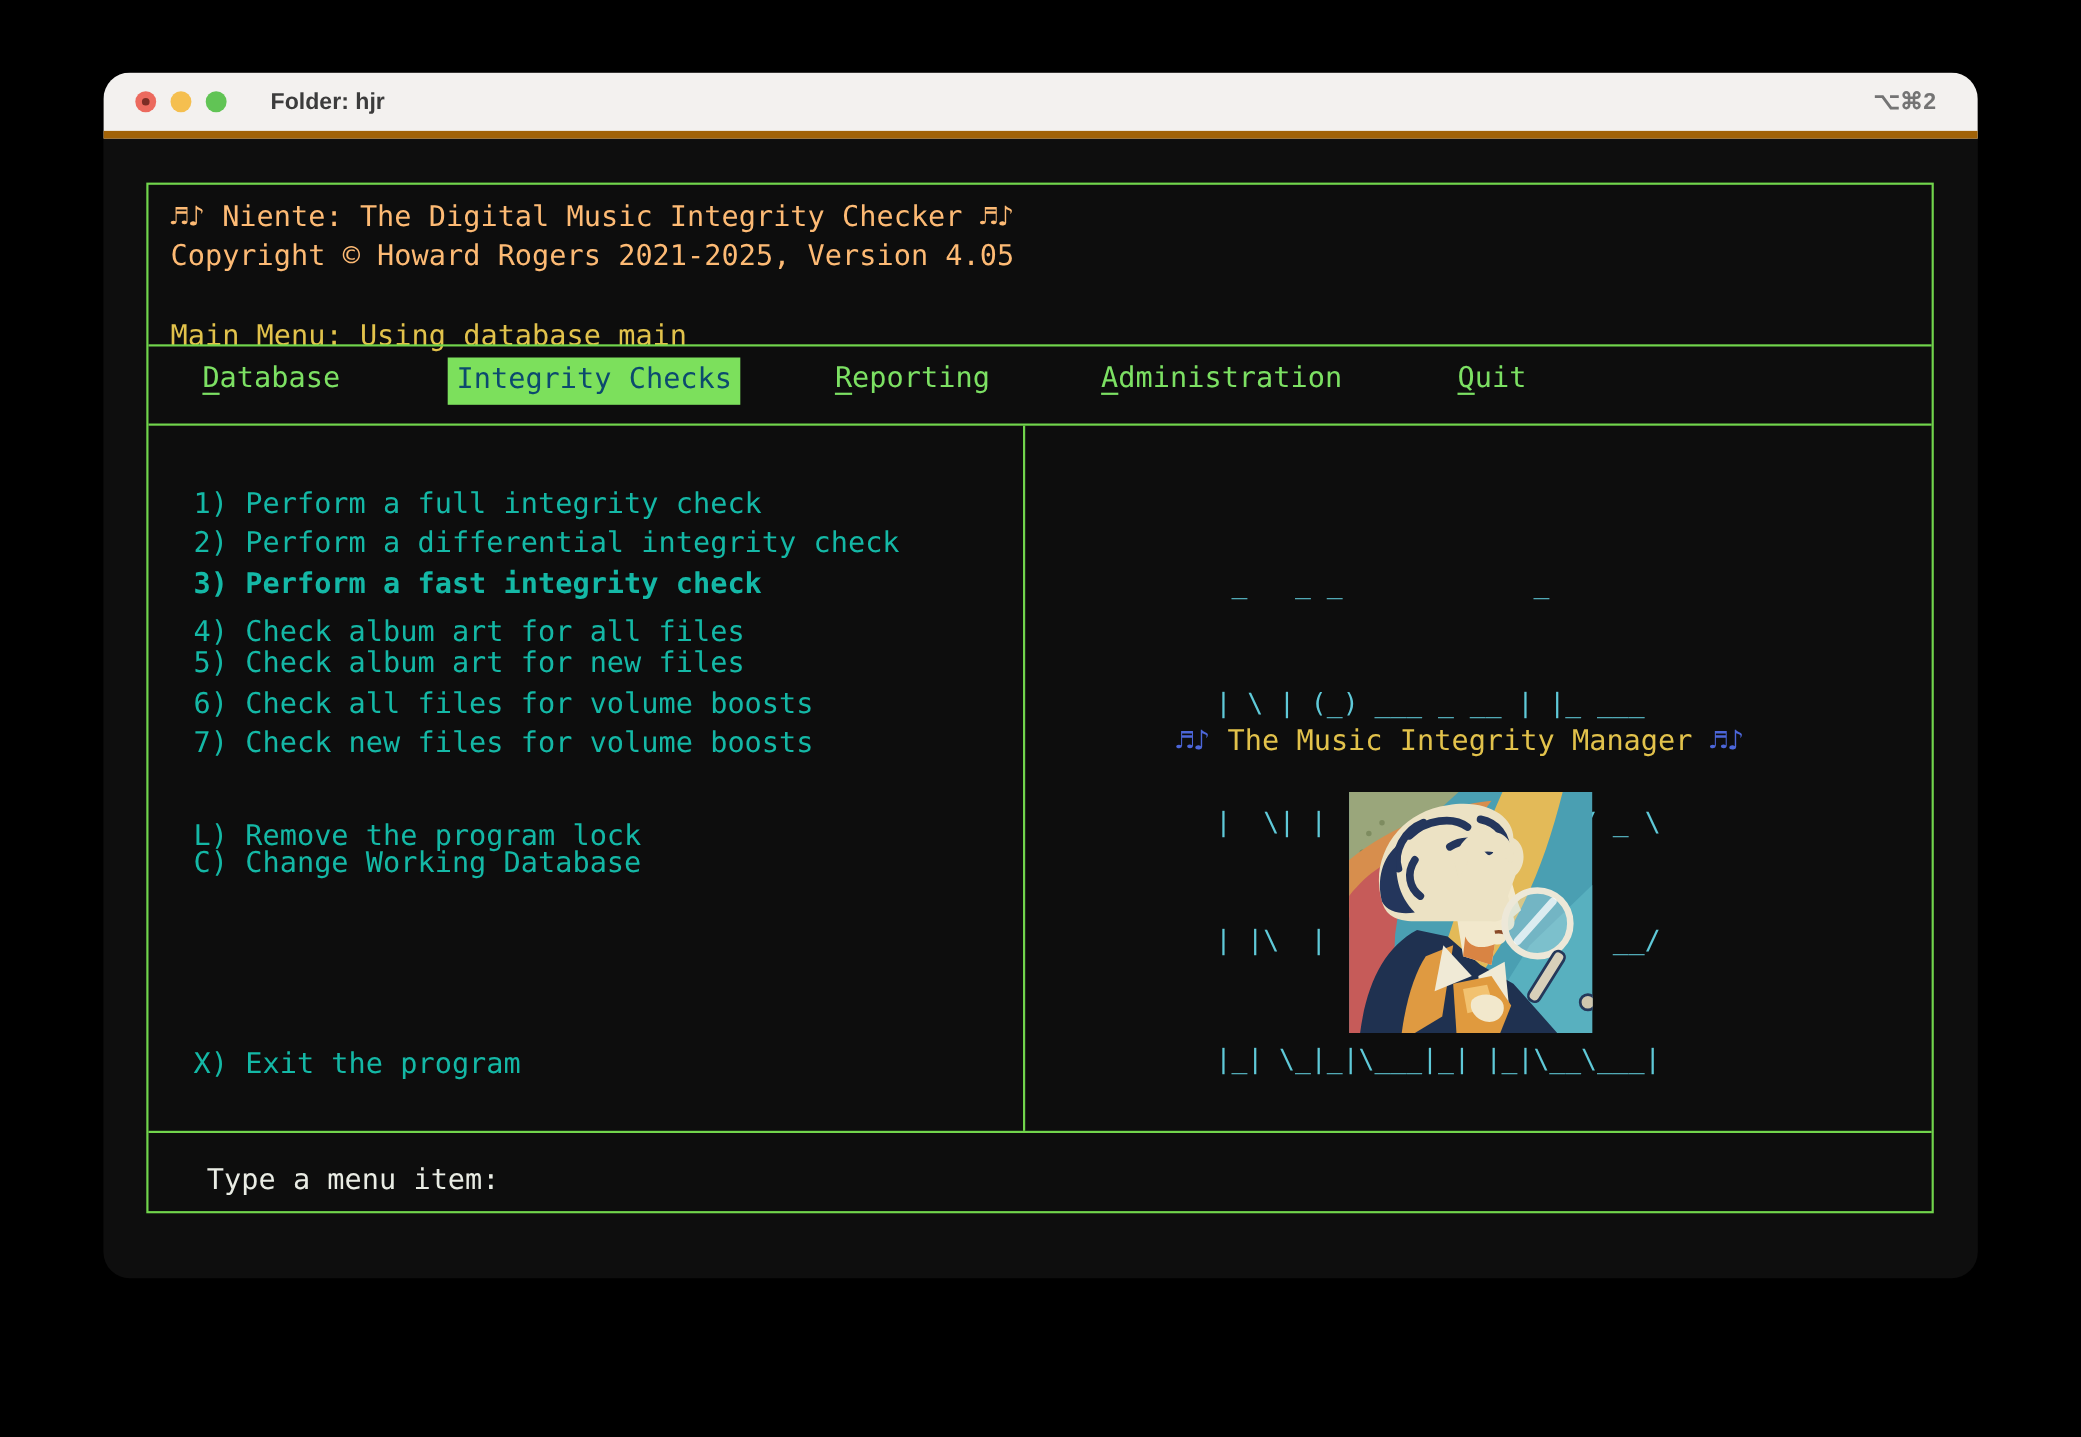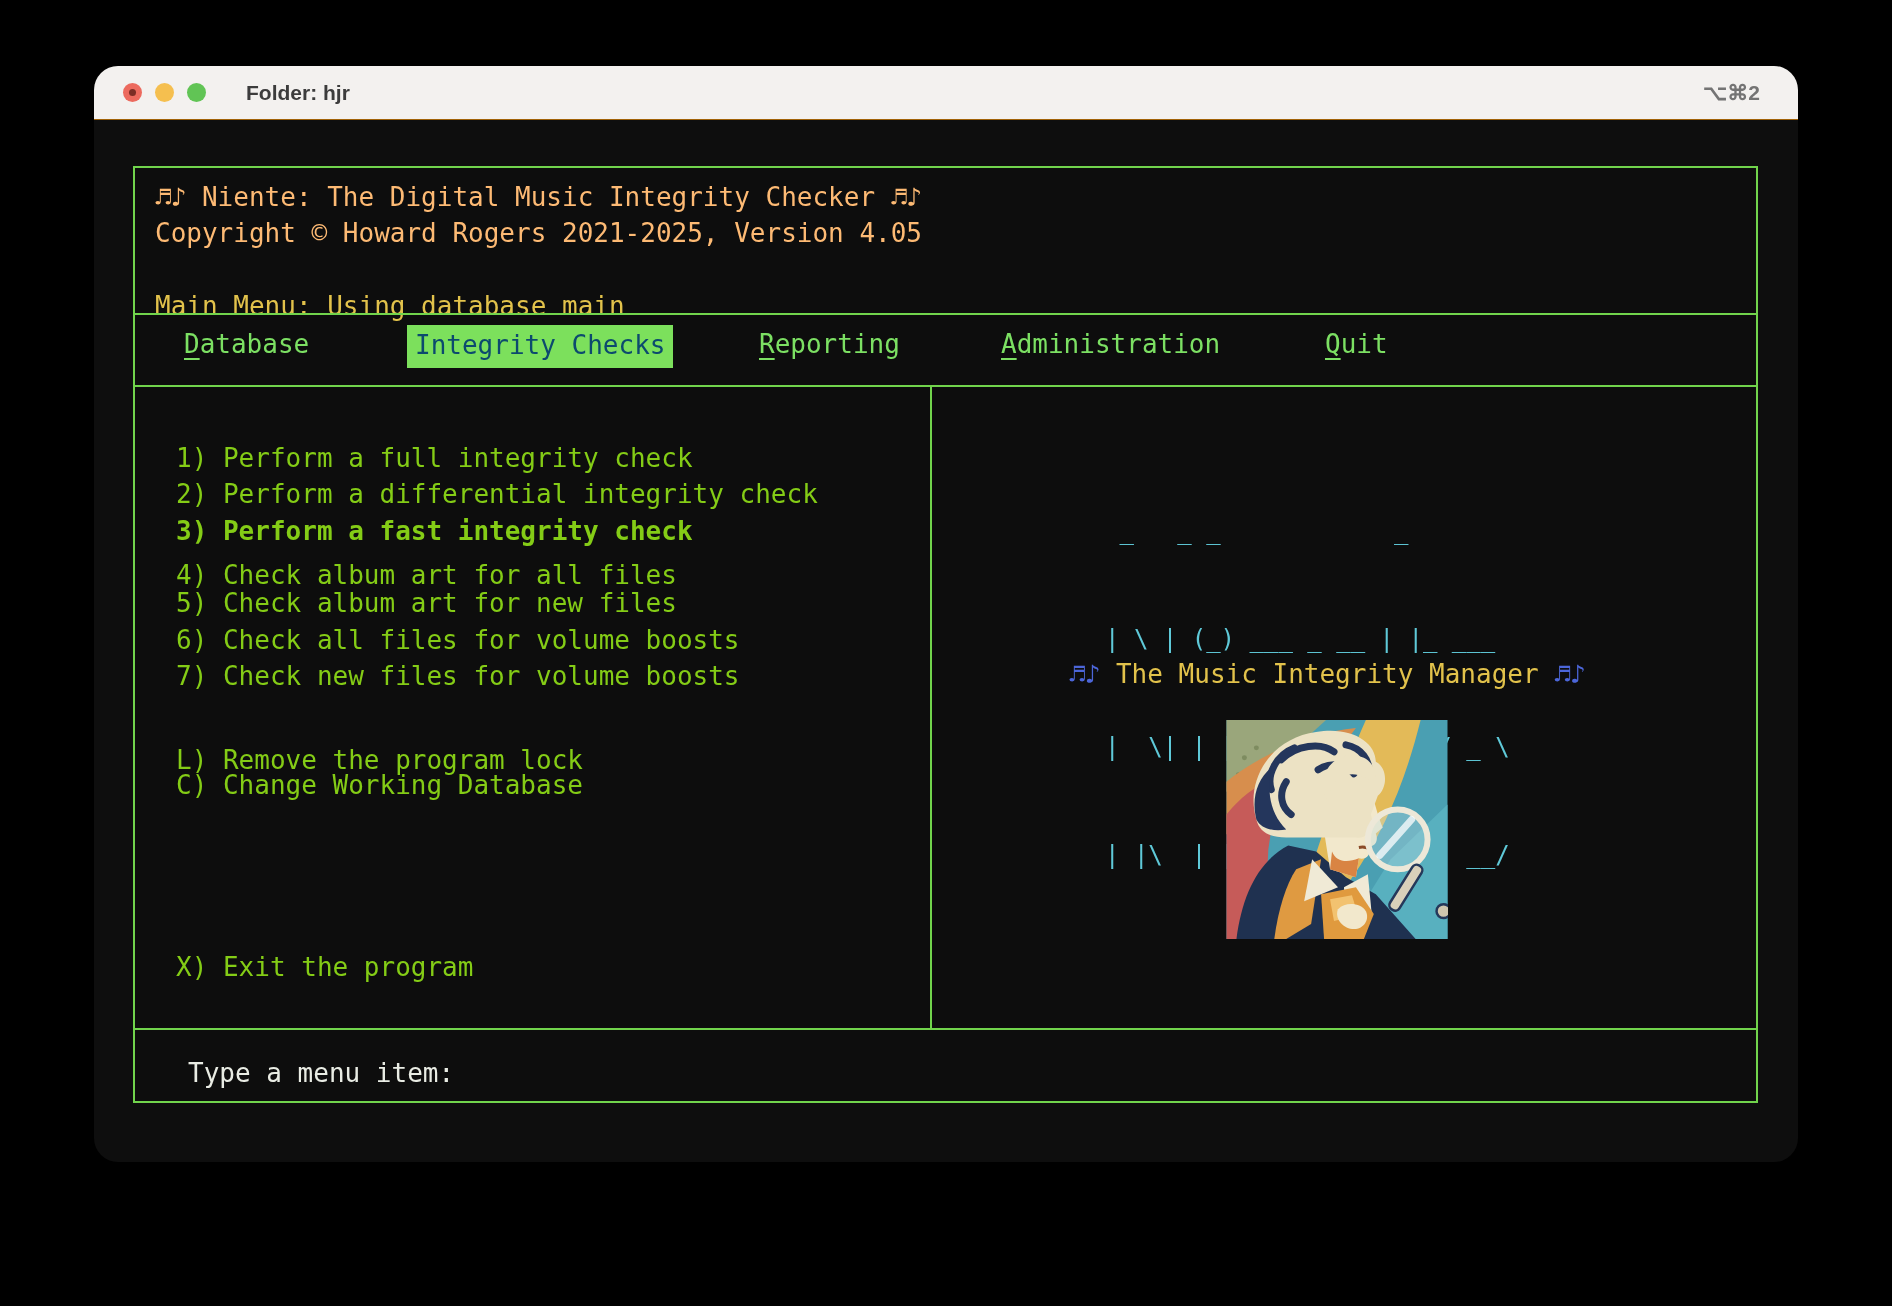--- a/index.html
+++ b/index.html
@@ -1,18 +1,18 @@
 <!DOCTYPE html>
 <html><head>
 <meta charset="utf-8">
 <style>
   html,body{margin:0;padding:0;background:#000;width:1892px;height:1306px;overflow:hidden;}
   .stage{position:relative;width:1892px;height:1306px;background:#000;font-family:"DejaVu Sans Mono",monospace;}
   .window{position:absolute;left:94px;top:66px;width:1704px;height:1096px;background:#0e0e0e;border-radius:24px;overflow:hidden;box-shadow:0 18px 50px rgba(0,0,0,.8);}
-  .titlebar{position:absolute;left:0;top:0;width:100%;height:53px;background:#f3f1ef;border-bottom:1px solid #a16207;display:flex;align-items:center;}
+  .titlebar{position:absolute;left:0;top:0;width:100%;height:53px;background:#f3f1ef;border-bottom:7px solid #a16207;display:flex;align-items:center;}
   .lights{display:flex;gap:13px;margin-left:29px;}
   .light{width:19px;height:19px;border-radius:50%;position:relative;}
   .light.red{background:#ec6a5e;}
   .light.red::after{content:"";position:absolute;left:6px;top:6px;width:7px;height:7px;border-radius:50%;background:#7c2d25;}
   .light.yellow{background:#f5bf4f;}
   .light.green{background:#61c455;}
   .win-title{margin-left:40px;font-family:"Liberation Sans",sans-serif;font-weight:bold;font-size:21px;color:#3c3c3c;}
   .win-shortcut{position:absolute;right:38px;top:0;height:53px;display:flex;align-items:center;font-family:"Liberation Sans",sans-serif;font-weight:bold;font-size:21px;color:#747474;}
   
   .termbox{position:absolute;left:39px;top:100px;width:1621px;height:933px;border:2px solid #71d44c;background:#0d0d0d;}
@@ -22,21 +22,21 @@
   .cyan{color:#fdba74;}
   .yellow{color:#e2c24b;}
   .green{color:#7ce063;}
   .header-line1{left:20px;top:14px;}
   .header-line2{left:20px;top:50px;}
   .header-line3{left:20px;top:87px;margin-top:36px;}
   .menubar-item{position:absolute;top:161px;font-size:26px;white-space:pre;color:#7ce063;cursor:default;}
   .menubar-item .hotkey{text-decoration:underline;text-decoration-thickness:2px;text-underline-offset:5px;}
   .menubar-item.active{top:157px;background:#7ce05c;color:#0c4a6e;padding:5px 8px 8px 8px;}
   .menubar-item.active .hotkey{text-decoration:none;}
-  .menu-item{position:absolute;left:41px;font-size:26px;white-space:pre;color:#84cc16;}
+  .menu-item{position:absolute;left:41px;font-size:26px;white-space:pre;color:#14b8a6;}
   .ascii{position:absolute;left:970px;top:273px;font-size:24px;line-height:36px;color:#5fc9d8;white-space:pre;}
   .tagline{position:absolute;left:934px;top:491px;font-size:26px;white-space:pre;}
   .note{color:#4c66d9;}
   .beeth{position:absolute;left:1091px;top:552px;width:222px;height:219px;}
   .prompt-row{position:absolute;left:0;top:862px;width:100%;height:71px;}
   .prompt-label{position:absolute;left:53px;top:28px;font-size:26px;color:#e9ece4;white-space:pre;}
 </style>
 </head>
 <body>
 
@@ -79,20 +79,21 @@
       <div class="menu-item" style="top:493px;">7) Check new files for volume boosts</div>
       <div class="menu-item" style="top:566px;margin-top:11px;">L) Remove the program lock</div>
       <div class="menu-item" style="top:602px;">C) Change Working Database</div>
       <div class="menu-item" style="top:784px;">X) Exit the program</div>
 
       <div class="ascii">
         <div> _   _ _            _       </div>
         <div>| \ | (_) ___ _ __ | |_ ___ </div>
         <div>|  \| | |/ _ \ '_ \| __/ _ \</div>
         <div>| |\  | |  __/ | | | ||  __/</div>
+        <div>|_| \_|_|\___|_| |_|\__\___|</div>
       </div>
 
       <div class="tagline"><span class="note">♬♪ </span><span class="yellow">The Music Integrity Manager</span><span class="note"> ♬♪</span></div>
 
       <svg class="beeth" viewBox="0 0 222 220">
         <rect width="222" height="220" fill="#4a9fb2"></rect>
         <polygon points="0,0 100,0 45,50 0,72" fill="#9aa67b"></polygon>
         <circle cx="18" cy="38" r="2.5" fill="#7e8c60"></circle>
           <circle cx="30" cy="28" r="2.5" fill="#7e8c60"></circle>
         <circle cx="12" cy="55" r="2.5" fill="#7e8c60"></circle>

